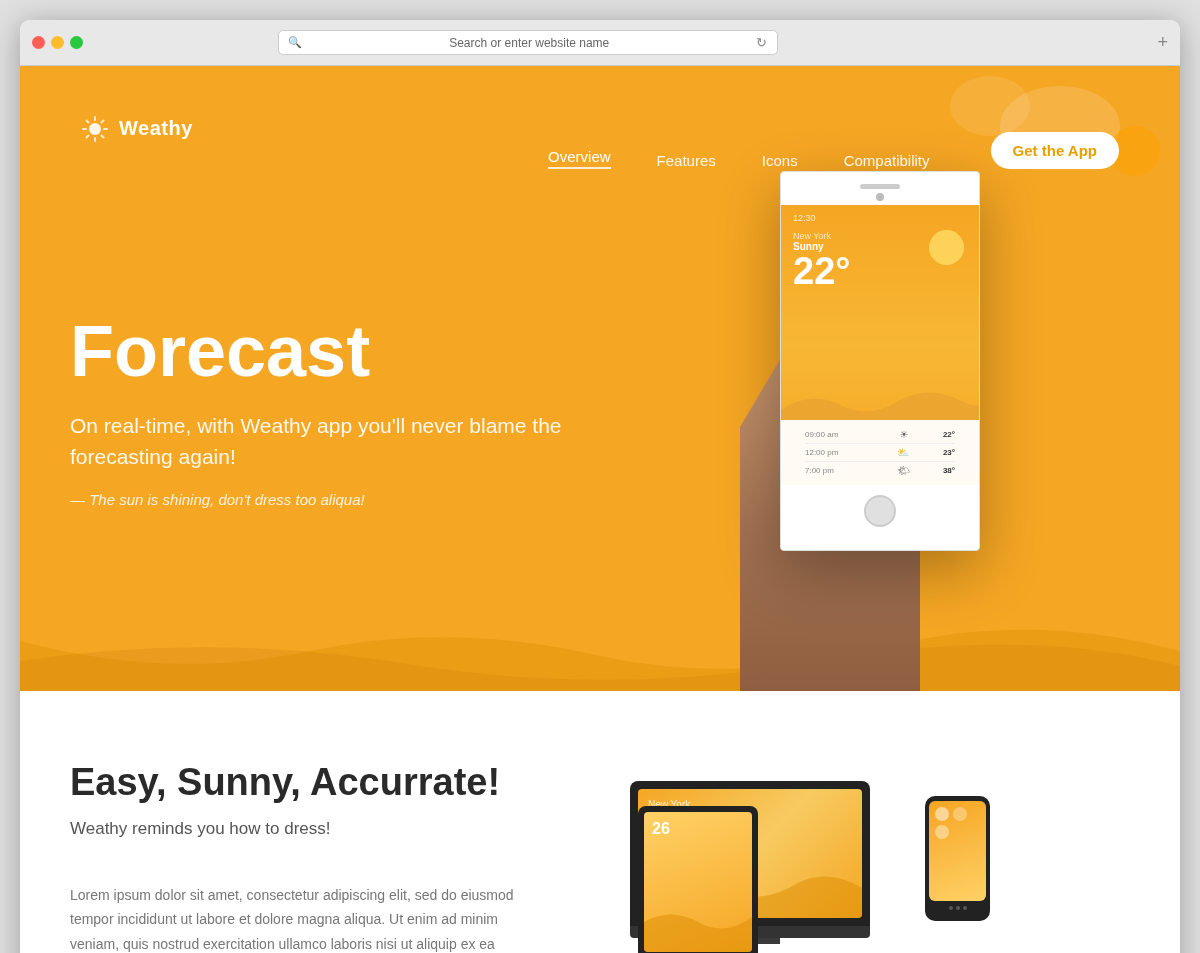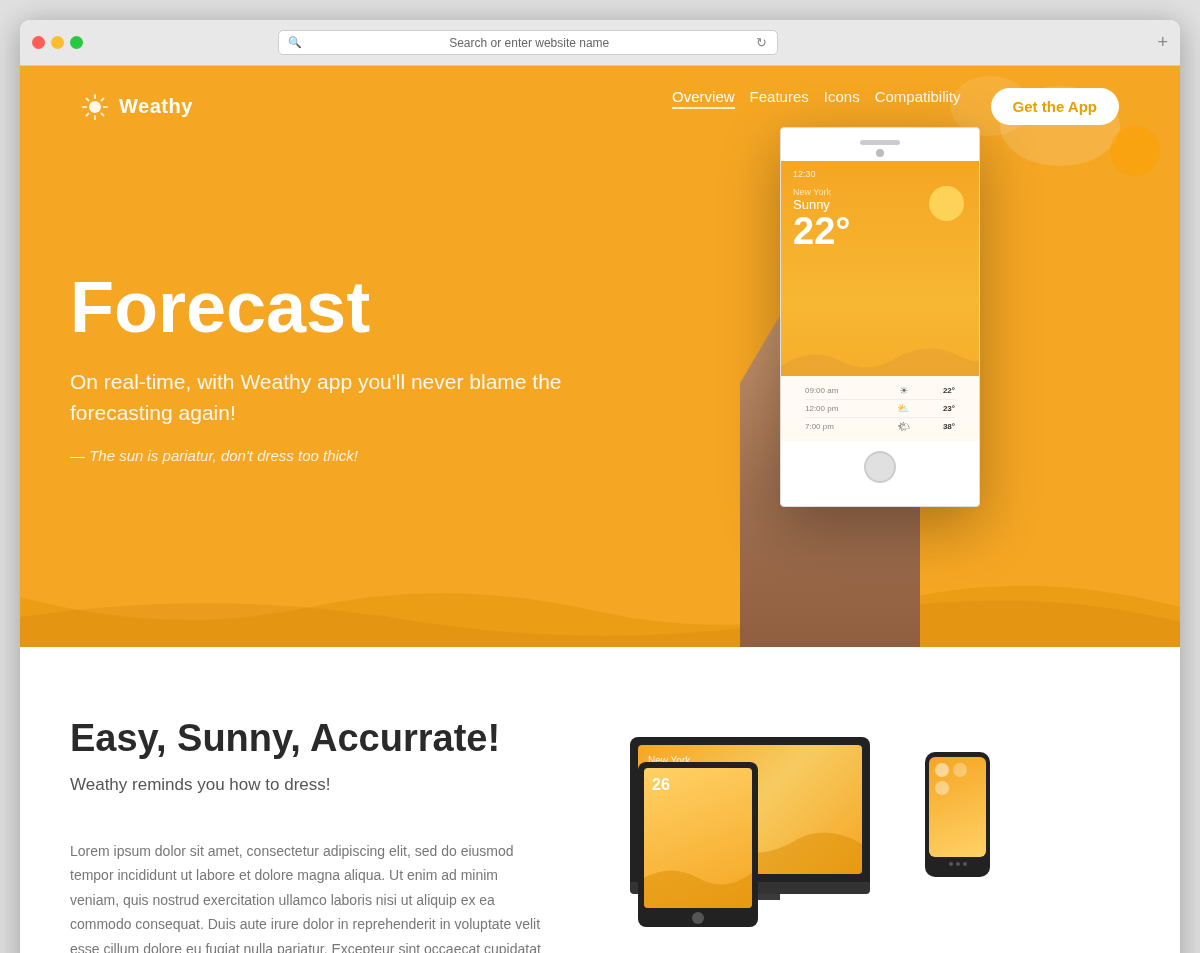--- a/index.html
+++ b/index.html
@@ -158,23 +158,24 @@
       letter-spacing: 0.5px;
     }
 
     .sun-icon {
       width: 28px;
       height: 28px;
     }
 
     .nav-links {
       display: flex;
-      align-items: flex-start;
-      gap: 15px;
+      align-items: flex-end;
+      gap: 46px;
       margin-left: auto;
+      margin-top: 44px;
     }
 
     .nav-link {
       color: rgba(255,255,255,0.9);
       font-size: 15px;
       cursor: pointer;
       text-decoration: none;
     }
 
     .nav-link.active {
@@ -294,23 +295,23 @@
       padding: 4px 12px;
       text-align: left;
     }
 
     .phone-city {
       font-size: 9px;
       color: rgba(255,255,255,0.7);
     }
 
     .phone-condition {
-      font-size: 13px;
+      font-size: 10px;
       color: #fff;
-      font-weight: 400;
+      font-weight: 700;
     }
 
     .phone-temp {
       font-size: 38px;
       color: #fff;
       font-weight: 700;
       line-height: 1;
     }
 
     .phone-weather-icon-area {
@@ -583,21 +584,21 @@
           <a class="nav-link">Icons</a>
           <a class="nav-link">Compatibility</a>
           <button class="get-app-btn">Get the App</button>
         </div>
       </nav>
 
       <div class="hero-body">
         <div class="hero-text">
           <h1 class="hero-title">Forecast</h1>
           <p class="hero-subtitle">On real-time, with Weathy app you'll never blame the forecasting again!</p>
-          <p class="hero-tagline">— The sun is pariatur, don't dress too thick!</p>
+          <p class="hero-tagline">— The sun is shining, don't dress too aliqua!</p>
         </div>
 
         <div class="hero-phone-area">
 
           <div style="position: absolute; bottom: -120px; right: 10px; width: 220px; height: 420px; z-index: 1;">
 
             <div style="width: 180px; height: 380px; background: linear-gradient(180deg, #c8956c 0%, #a07050 50%, #8b5a3c 100%); border-radius: 30px 30px 10px 10px; position: absolute; bottom: 0; left: 20px; clip-path: polygon(25% 0%, 75% 0%, 100% 20%, 100% 100%, 0% 100%, 0% 20%);"></div>
           </div>
 
           <div class="phone-mockup" style="z-index: 2;">

